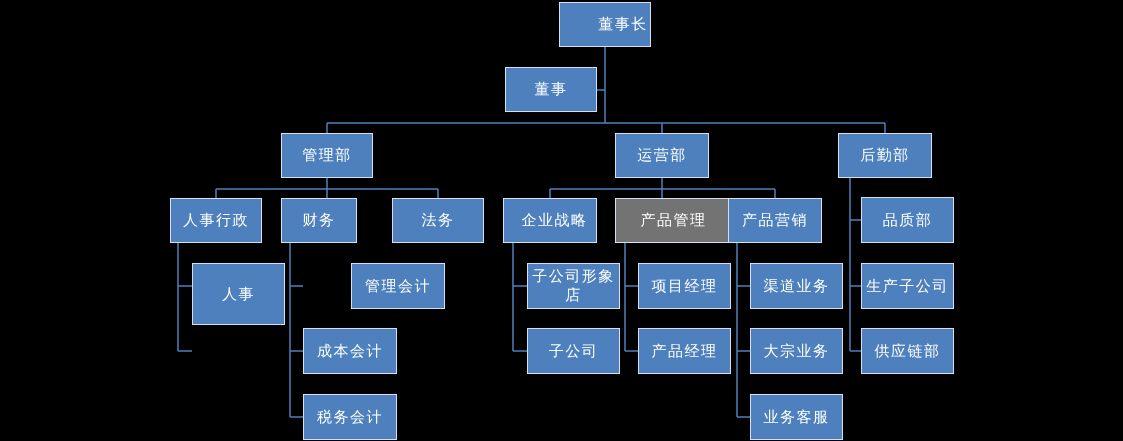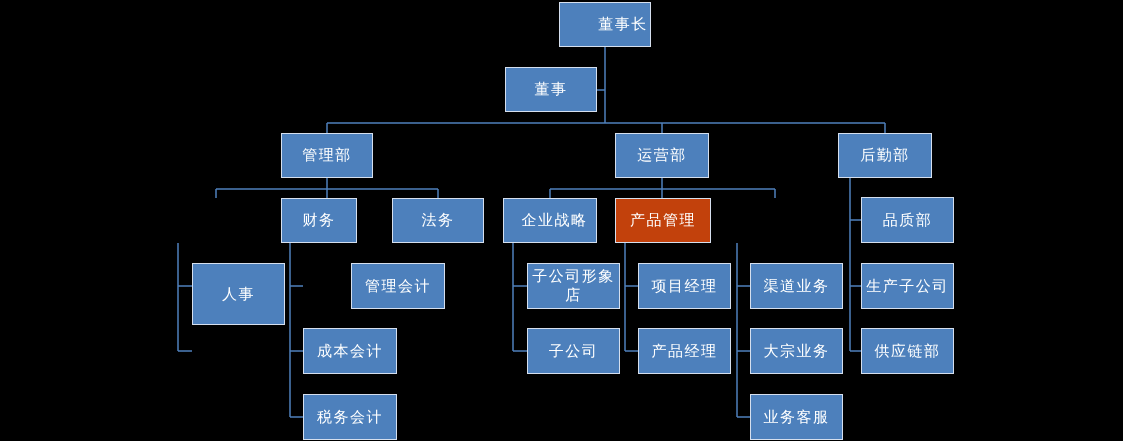--- a/index.html
+++ b/index.html
@@ -82,24 +82,26 @@
       <line x1="737" y1="243" x2="737" y2="417" stroke="#4f81bd" stroke-width="1.5"></line>
       <line x1="737" y1="286" x2="750" y2="286" stroke="#4f81bd" stroke-width="1.5"></line>
       <line x1="737" y1="351" x2="750" y2="351" stroke="#4f81bd" stroke-width="1.5"></line>
       <line x1="737" y1="417" x2="750" y2="417" stroke="#4f81bd" stroke-width="1.5"></line>
     </svg>
 <div class="org-node" style="left: 559px; top: 2px; width: 92px; height: 45px; background: rgb(77, 128, 188); border-color: rgb(213, 223, 238); color: rgb(255, 255, 255); padding-left: 38px;">董事长</div>
     <div class="org-node" style="left: 505px; top: 67px; width: 92px; height: 45px; background: rgb(77, 128, 188); border-color: rgb(213, 223, 238); color: rgb(255, 255, 255);">董事</div>
     <div class="org-node" style="left: 281px; top: 133px; width: 92px; height: 45px; background: rgb(77, 128, 188); border-color: rgb(213, 223, 238); color: rgb(255, 255, 255);">管理部</div>
     <div class="org-node" style="left: 615px; top: 133px; width: 94px; height: 45px; background: rgb(77, 128, 188); border-color: rgb(213, 223, 238); color: rgb(255, 255, 255);">运营部</div>
     <div class="org-node" style="left: 838px; top: 133px; width: 94px; height: 45px; background: rgb(77, 128, 188); border-color: rgb(213, 223, 238); color: rgb(255, 255, 255);">后勤部</div>
+    <div class="org-node" style="left: 170px; top: 198px; width: 92px; height: 45px; background: rgb(77, 128, 188); border-color: rgb(213, 223, 238); color: rgb(255, 255, 255);">人事行政</div>
     <div class="org-node" style="left: 281px; top: 198px; width: 76px; height: 45px; background: rgb(77, 128, 188); border-color: rgb(213, 223, 238); color: rgb(255, 255, 255);">财务</div>
     <div class="org-node" style="left: 392px; top: 198px; width: 92px; height: 45px; background: rgb(77, 128, 188); border-color: rgb(213, 223, 238); color: rgb(255, 255, 255);">法务</div>
     <div class="org-node" style="left: 503px; top: 198px; width: 94px; height: 45px; background: rgb(77, 128, 188); border-color: rgb(213, 223, 238); color: rgb(255, 255, 255); padding-left: 11px;">企业战略</div>
-    <div class="org-node" style="left: 615px; top: 198px; width: 96px; height: 45px; background: #c2410c; border-color: rgb(213, 223, 238); color: rgb(255, 255, 255);">产品管理</div>
+    <div class="org-node" style="left: 615px; top: 198px; width: 117px; height: 45px; background: #737373; border-color: rgb(213, 223, 238); color: rgb(255, 255, 255);">产品管理</div>
+    <div class="org-node" style="left: 728px; top: 198px; width: 94px; height: 45px; background: rgb(77, 128, 188); border-color: rgb(213, 223, 238); color: rgb(255, 255, 255);">产品营销</div>
     <div class="org-node" style="left: 861px; top: 197px; width: 93px; height: 46px; background: rgb(77, 128, 188); border-color: rgb(213, 223, 238); color: rgb(255, 255, 255);">品质部</div>
     <div class="org-node" style="left: 192px; top: 263px; width: 93px; height: 62px; background: rgb(77, 128, 188); border-color: rgb(213, 223, 238); color: rgb(255, 255, 255);">人事</div>
     <div class="org-node" style="left: 303px; top: 263px; width: 94px; height: 46px; background: rgb(77, 128, 188); border-color: rgb(213, 223, 238); color: rgb(255, 255, 255); margin-left: 48px;">管理会计</div>
     <div class="org-node" style="left: 303px; top: 328px; width: 94px; height: 46px; background: rgb(77, 128, 188); border-color: rgb(213, 223, 238); color: rgb(255, 255, 255);">成本会计</div>
     <div class="org-node" style="left: 527px; top: 263px; width: 93px; height: 46px; background: rgb(77, 128, 188); border-color: rgb(213, 223, 238); color: rgb(255, 255, 255);">子公司形象店</div>
     <div class="org-node" style="left: 303px; top: 394px; width: 94px; height: 46px; background: rgb(77, 128, 188); border-color: rgb(213, 223, 238); color: rgb(255, 255, 255);">税务会计</div>
     <div class="org-node" style="left: 527px; top: 328px; width: 93px; height: 46px; background: rgb(77, 128, 188); border-color: rgb(213, 223, 238); color: rgb(255, 255, 255);">子公司</div>
     <div class="org-node" style="left: 638px; top: 263px; width: 93px; height: 46px; background: rgb(77, 128, 188); border-color: rgb(213, 223, 238); color: rgb(255, 255, 255);">项目经理</div>
     <div class="org-node" style="left: 638px; top: 328px; width: 93px; height: 46px; background: rgb(77, 128, 188); border-color: rgb(213, 223, 238); color: rgb(255, 255, 255);">产品经理</div>
     <div class="org-node" style="left: 750px; top: 263px; width: 93px; height: 46px; background: rgb(77, 128, 188); border-color: rgb(213, 223, 238); color: rgb(255, 255, 255);">渠道业务</div>

